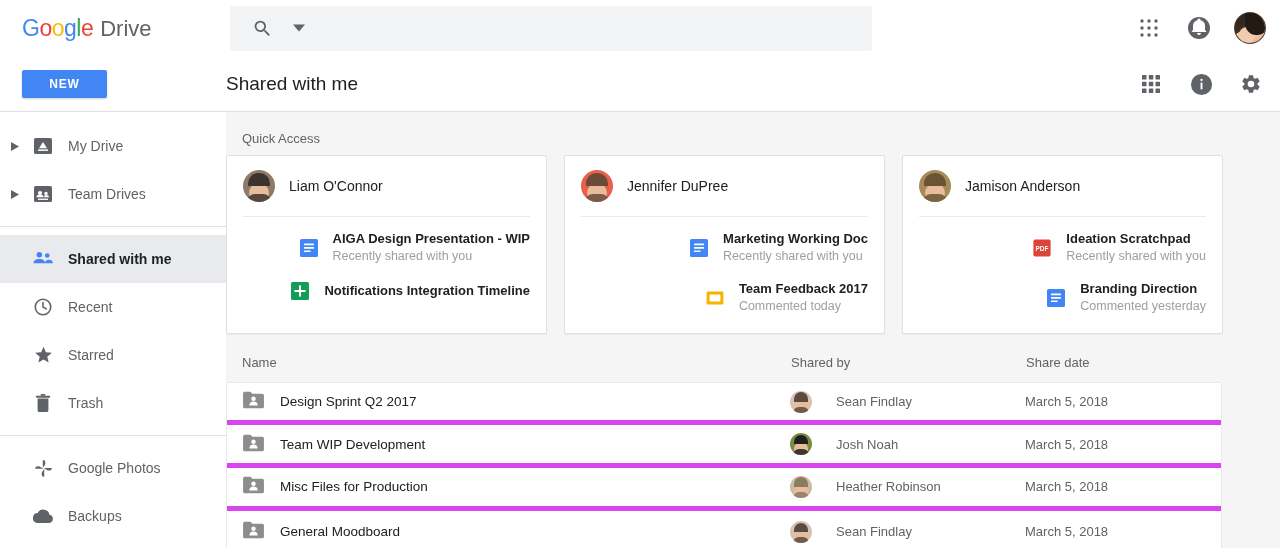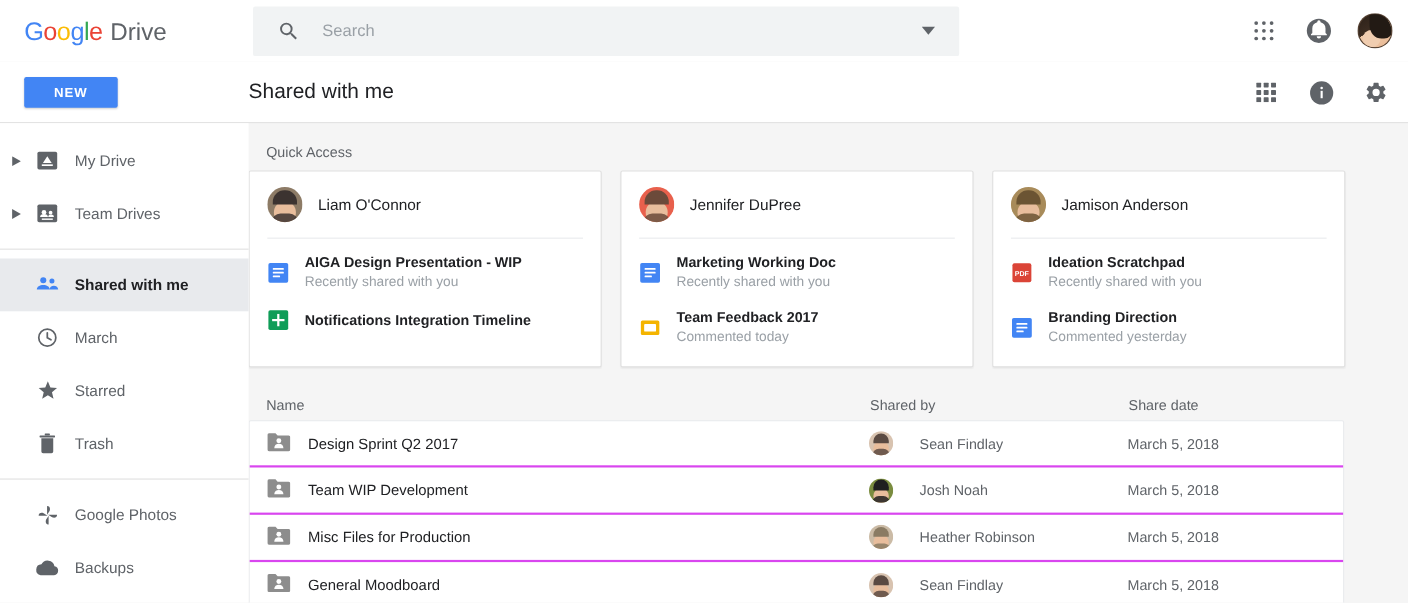--- a/index.html
+++ b/index.html
@@ -126,43 +126,43 @@
   }
   .card-av {
     width:32px; height:32px; border-radius:50%;
     overflow:hidden; position:relative; flex:0 0 32px;
   }
   .card-name { font-size:14px; color:#202124; }
   .card-sep { height:1px; background:#e8eaed; margin:0 16px; }
   .card-files { padding:6px 0 10px 0; }
   .file-row {
     display:flex; align-items:center; gap:14px;
-    padding:8px 16px; cursor:pointer;
+    padding:8px 16px; cursor:pointer;justify-content:flex-end;
   }
   .ficon { width:20px; height:20px; flex:0 0 20px; }
   .ftext { line-height:1.25; }
   .fname { font-size:13px; color:#202124; font-weight:700; }
   .fsub { font-size:12.5px; color:#9aa0a6; margin-top:2px; }
 
   
   .table-wrap { margin-top:21px; width:996px; }
   .thead {
-    display:flex; align-items:center; height:27px;
+    display:flex; align-items:flex-start; height:27px;
     padding:0 16px; font-size:13px; color:#5f6368;
   }
   .th-name { flex:1; }
   .th-by { width:235px; }
   .th-date { width:180px; }
   .tbody {
     background:#fff; border:1px solid #e8eaed;
     border-radius:2px;
   }
   .trow {
     display:flex; align-items:center; height:42.6px;
-    padding:0 16px; border-bottom:2px solid #d946ef;
+    padding:0 16px; border-bottom:5px solid #d946ef;
     cursor:pointer;
   }
   .trow:last-child { border-bottom:none; }
   .td-name {
     flex:1; display:flex; align-items:center; gap:16px;
     font-size:13.5px; color:#202124;
   }
   .td-by {
     width:235px; display:flex; align-items:center; gap:24px;
     font-size:13px; color:#5f6368;
@@ -181,21 +181,20 @@
     <span class="logo"><span class="c1">G</span><span class="c2">o</span><span class="c3">o</span><span class="c4">g</span><span class="c5">l</span><span class="c6">e</span></span>
     <span class="brand-sub">Drive</span>
   </div>
 
   <div class="searchwrap">
     <span class="s-icon">
       <svg width="21" height="21" viewBox="0 0 24 24" fill="#5f6368">
           <path d="M15.5 14h-.79l-.28-.27A6.47 6.47 0 0 0 16 9.5 6.5 6.5 0 1 0 9.5 16c1.61 0 3.09-.59 4.23-1.57l.27.28v.79l5 4.99L20.49 19l-4.99-5zm-6 0C7.01 14 5 11.99 5 9.5S7.01 5 9.5 5 14 7.01 14 9.5 11.99 14 9.5 14z"></path>
         </svg>
     </span>
-    <input class="search-input" type="text" placeholder="Search" style="">
     <span class="search-caret">
       <svg width="12" height="12" viewBox="0 0 10 10">
           <path d="M0 2 L10 2 L5 8 Z" fill="#5f6368"></path>
         </svg>
     </span>
   </div>
 
   <div class="top-actions">
     <div class="icon-btn">
       <svg width="20" height="20" viewBox="0 0 20 20" fill="#5f6368">
@@ -312,21 +311,21 @@
           <span class="nav-label">Shared with me</span>
         </div>
         <div class="nav-item">
           <span class="arrow blank"></span>
           <span class="nav-ico">
             <svg width="20" height="20" viewBox="0 0 24 24" fill="none" stroke="#5f6368" stroke-width="1.9">
               <circle cx="12" cy="12" r="9.3"></circle>
               <path d="M12 6.6V12l4 2.3" stroke-linecap="round"></path>
             </svg>
           </span>
-          <span class="nav-label">March</span>
+          <span class="nav-label">Recent</span>
         </div>
         <div class="nav-item">
           <span class="arrow blank"></span>
           <span class="nav-ico">
             <svg width="21" height="20" viewBox="0 0 24 24" fill="#5f6368">
               <path d="M12 17.3l-6.2 3.7 1.7-7L2 9.2l7.2-.6L12 2l2.8 6.6 7.2.6-5.5 4.8 1.7 7z"></path>
             </svg>
           </span>
           <span class="nav-label">Starred</span>
         </div>

